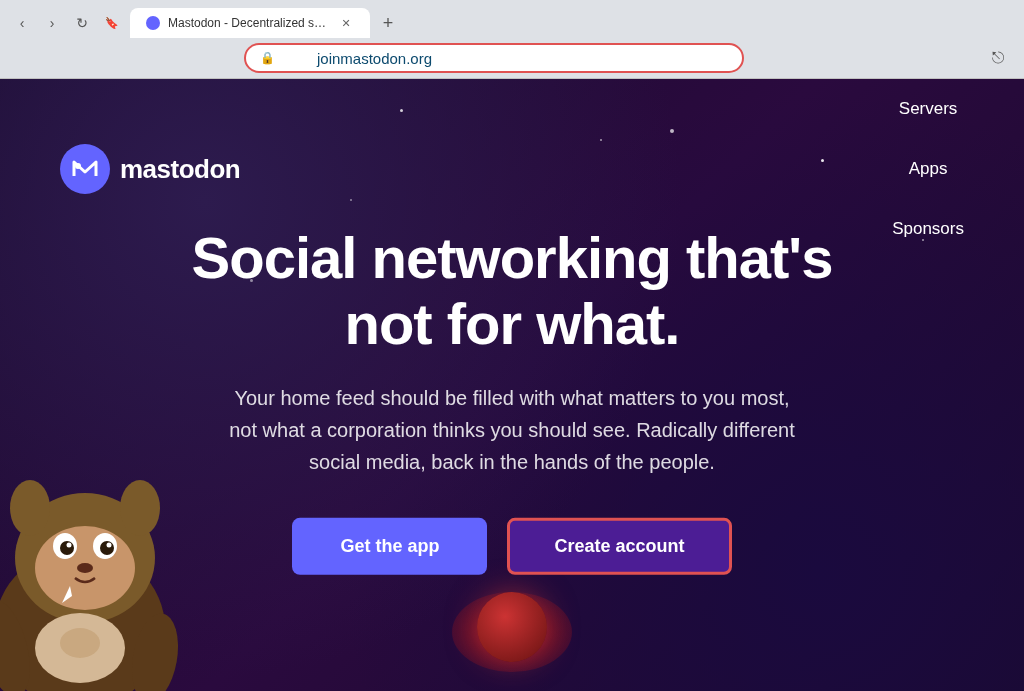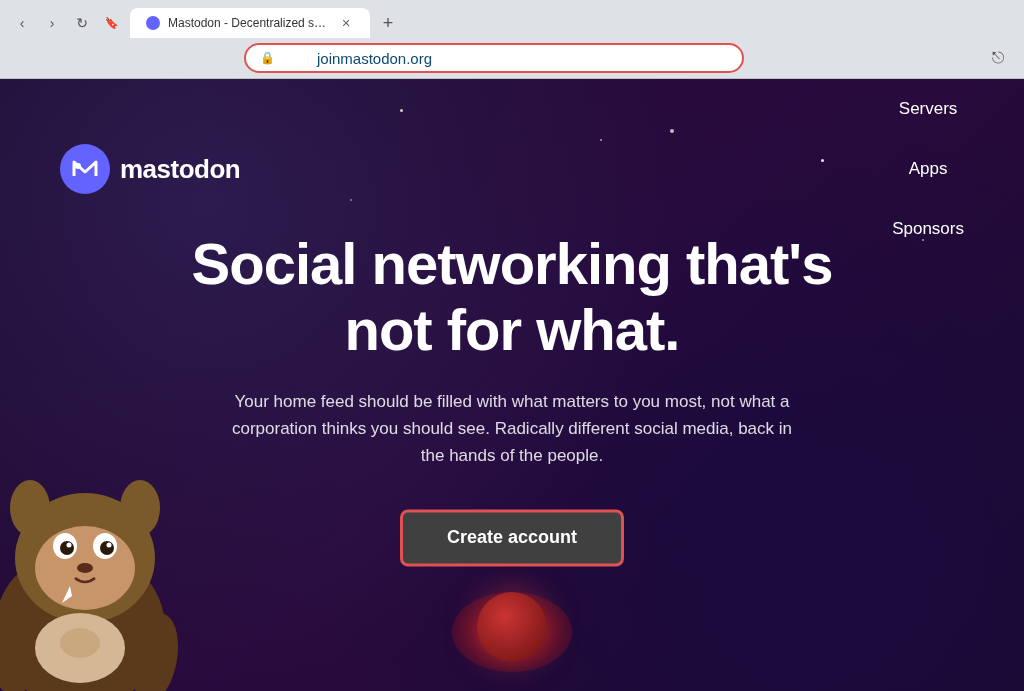--- a/index.html
+++ b/index.html
@@ -228,21 +228,21 @@
       color: white;
       font-size: 58px;
       font-weight: 800;
       line-height: 1.15;
       margin-bottom: 24px;
       letter-spacing: -1px;
     }
 
     .hero-subtitle {
       color: rgba(255,255,255,0.85);
-      font-size: 17px;
+      font-size: 20px;
       line-height: 1.6;
       margin-bottom: 40px;
       max-width: 580px;
       margin-left: auto;
       margin-right: auto;
     }
 
     .hero-buttons {
       display: flex;
       gap: 20px;
@@ -255,21 +255,21 @@
       border: none;
       border-radius: 8px;
       padding: 18px 48px;
       font-size: 18px;
       font-weight: 600;
       cursor: pointer;
       min-width: 160px;
     }
 
     .btn-create-account {
-      background: #404040;
+      background: #4c1d95;
       color: white;
       border: 3px solid #e05252;
       border-radius: 8px;
       padding: 15px 44px;
       font-size: 18px;
       font-weight: 600;
       cursor: pointer;
       min-width: 200px;
     }
 
@@ -357,20 +357,21 @@
       <a class="nav-link">Servers</a>
       <a class="nav-link">Apps</a>
       <a class="nav-link">Sponsors</a>
     </div>
   </nav>
 
   <div class="hero">
     <h1 class="hero-title">Social networking that's not for what.</h1>
     <p class="hero-subtitle">Your home feed should be filled with what matters to you most, not what a corporation thinks you should see. Radically different social media, back in the hands of the people.</p>
     <div class="hero-buttons">
+      <button class="btn-get-app">Get the app</button>
       <button class="btn-create-account">Create account</button>
     </div>
   </div>
 
   <div class="mascot">
     <svg width="230" height="280" viewBox="0 0 230 280" fill="none" xmlns="http://www.w3.org/2000/svg">
 
       <ellipse cx="100" cy="200" rx="85" ry="80" fill="#5a3a1a"></ellipse>
 
       <ellipse cx="105" cy="130" rx="70" ry="65" fill="#7a5a2a"></ellipse>

